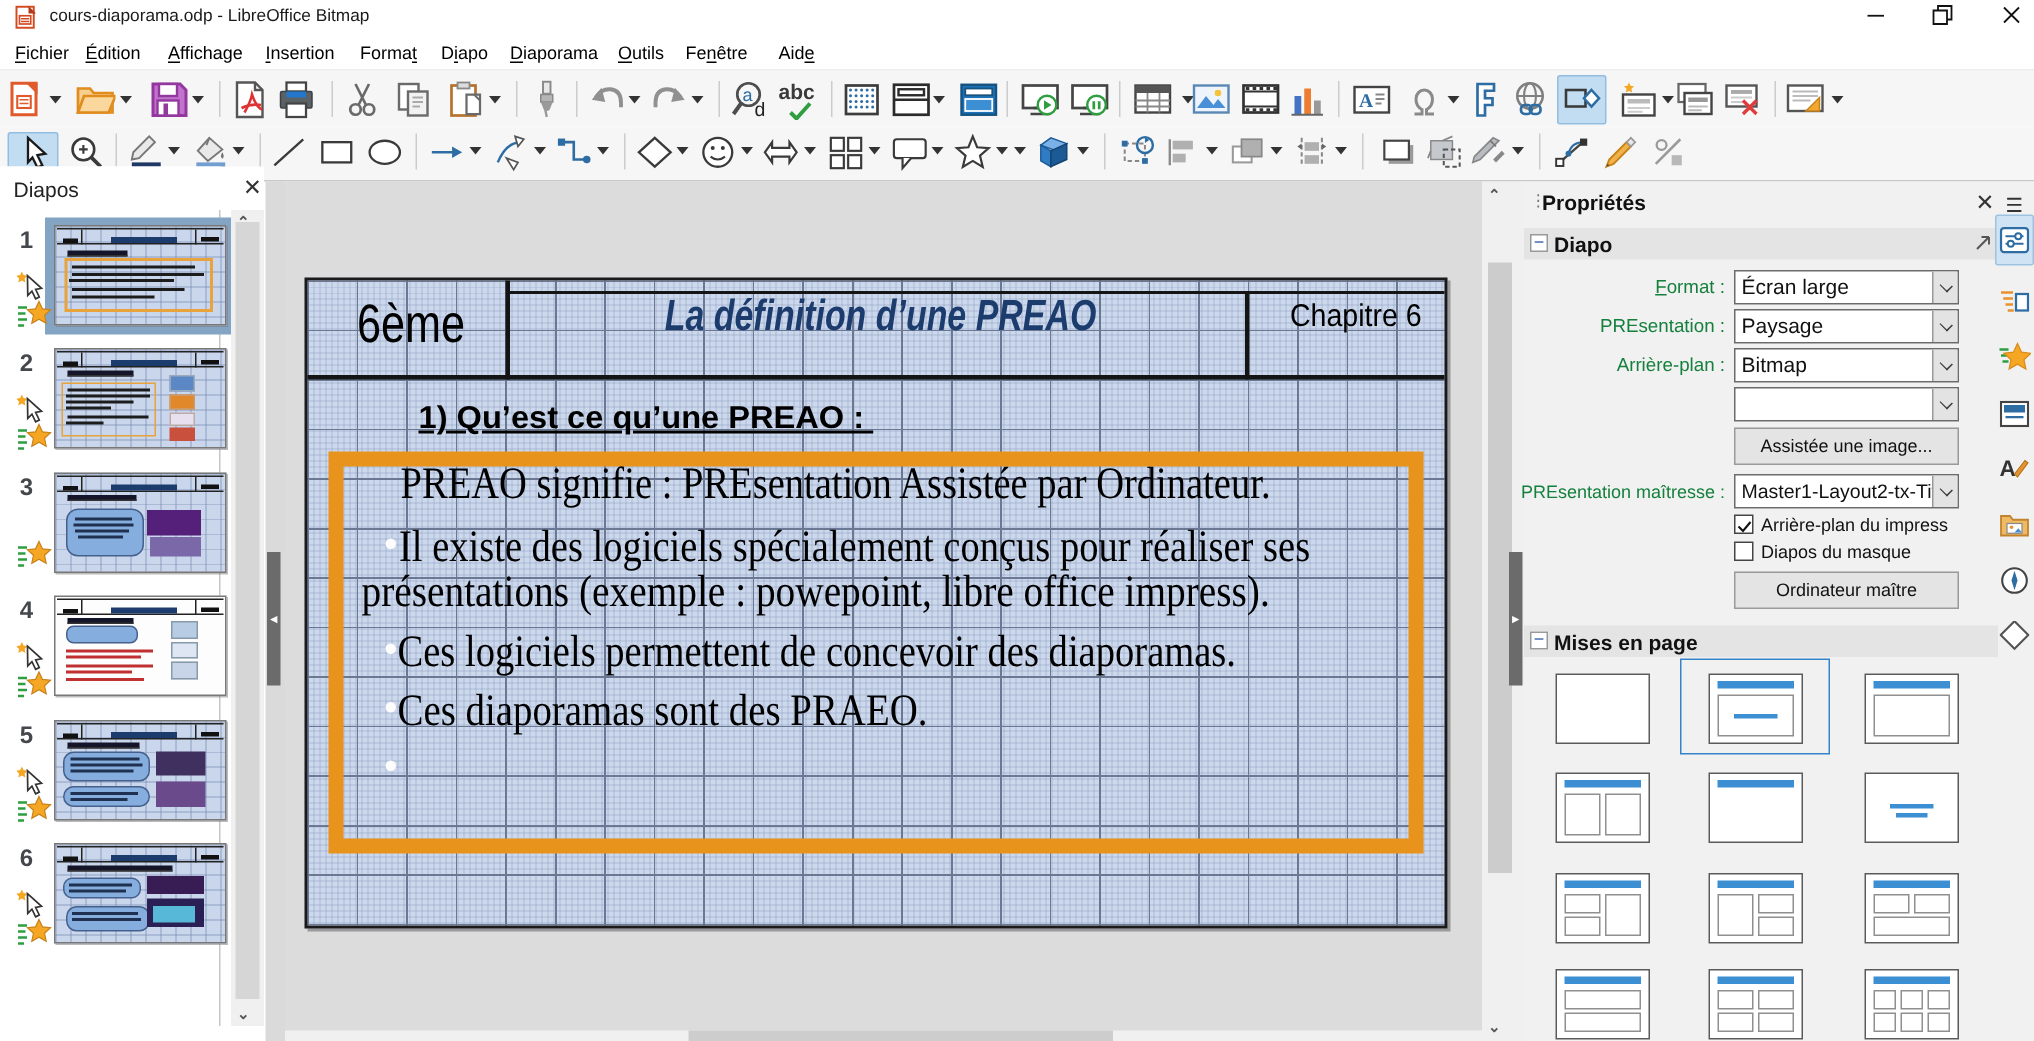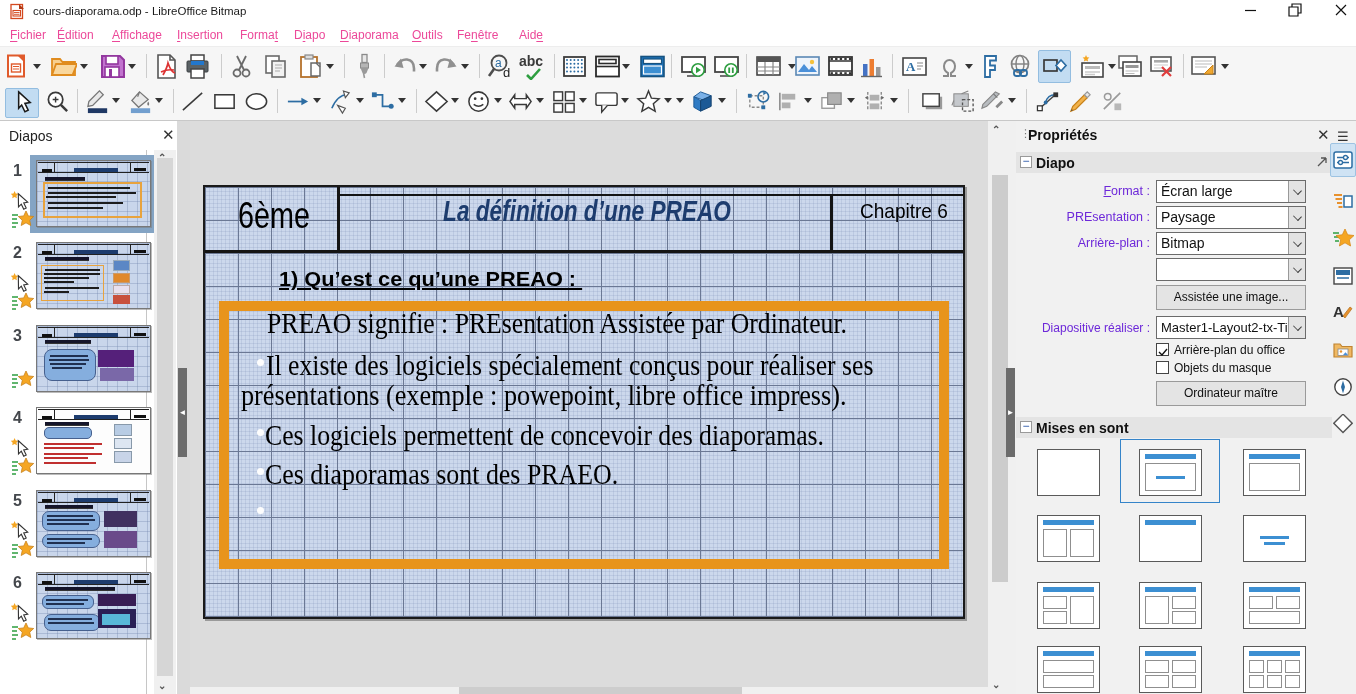--- a/index.html
+++ b/index.html
@@ -1,34 +1,34 @@
 <!DOCTYPE html>
 <html><head><meta charset="utf-8">
 <style>
 *{margin:0;padding:0;box-sizing:border-box}
 html,body{width:1356px;height:694px;overflow:hidden;font-family:"Liberation Sans",sans-serif;background:#fff}
 .abs{position:absolute}
 
 #titlebar{position:absolute;left:0;top:0;width:1356px;height:23px;background:#fff}
 #title{position:absolute;left:33px;top:5px;font-size:11.5px;color:#1a1a1a}
 #menubar{position:absolute;left:0;top:23px;width:1356px;height:23px;background:#fff}
-.mi{position:absolute;top:5px;font-size:12px;color:#ec4899}
+.mi{position:absolute;top:5px;font-size:12px;color:#000000}
 .mi u{text-decoration:underline;text-underline-offset:2px}
 #tb1{position:absolute;left:0;top:46px;width:1356px;height:39px;background:#f6f6f6;border-top:1px solid #ededed}
 #tb2{position:absolute;left:0;top:85px;width:1356px;height:36px;background:#f6f6f6;border-bottom:1px solid #c8c8c8}
 .ic{position:absolute;top:6px;width:27px;height:27px}
 .ic2{position:absolute;top:4px;width:26px;height:26px}
 .dd{position:absolute;width:0;height:0;border-left:4px solid transparent;border-right:4px solid transparent;border-top:5px solid #333}
 #tb1 .dd{top:17px}
 #tb2 .dd{top:13px}
 .sep1{position:absolute;top:7px;width:1px;height:24px;background:#cccccc}
 .sep2{position:absolute;top:4px;width:1px;height:24px;background:#cccccc}
 .hl{position:absolute;background:#c2dcf2;border-radius:2px}
 
-#panelL{position:absolute;left:0;top:121px;width:147px;height:573px;background:#fff;border-right:1px solid #c6c6c6}
+#panelL{position:absolute;left:0;top:111px;width:147px;height:573px;background:#fff;border-right:1px solid #c6c6c6}
 #panelLhead{position:absolute;left:0;top:0;width:176px;height:29px;background:#fff}
 #panelLhead .t{position:absolute;left:9px;top:7px;font-size:14px;color:#222}
 .closex{position:absolute;font-size:15px;color:#333;font-weight:400}
 #lscroll{position:absolute;left:154px;top:29px;width:22px;height:544px;background:#f0f0f0}
 #lthumb{position:absolute;left:3px;top:8px;width:16px;height:518px;background:#d6d6d6}
 .sarrow{position:absolute;left:4px;font-size:10px;color:#555;font-weight:700;font-family:"Liberation Sans",sans-serif}
 .thumbwrap{position:absolute;left:36px;width:115px;height:67px}
 .sel{position:absolute;left:30px;top:34px;width:127px;height:78px;background:#84a4c4}
 .tnum{position:absolute;width:22px;text-align:right;font-size:16px;font-weight:700;color:#44474c}
 .slideicons{position:absolute;left:11px;width:24px;height:30px}
@@ -63,21 +63,21 @@
 .sline{position:absolute;background:#141414}
 #stitle{position:absolute;text-align:center;transform-origin:center top;font-size:29px;font-weight:700;font-style:italic;color:#1d3c6e;font-family:"Liberation Sans",sans-serif}
 .bodyl{position:absolute;font-family:"Liberation Serif",serif;font-size:30px;color:#000;line-height:1;white-space:nowrap;transform-origin:left top}
 .bull{position:absolute;width:7px;height:7px;border-radius:50%;background:#fdfdfd}
 
 #panelR{position:absolute;left:1016px;top:121px;width:316px;height:573px;background:#f1f1f1}
 #tabstrip{position:absolute;left:1332px;top:121px;width:24px;height:573px;background:#f1f1f1}
 .rsec{position:absolute;left:0;width:316px;height:21px;background:#e4e4e4}
 .rsec .t{position:absolute;left:20px;top:3px;font-size:14px;font-weight:700;color:#111}
 .boxminus{position:absolute;left:4px;top:4px;width:12px;height:12px;background:#fff;border:1px solid #999;color:#2b57a8;font-size:12px;line-height:9px;text-align:center}
-.lbl{position:absolute;right:182px;font-size:12.5px;color:#6d28d9;white-space:nowrap}
+.lbl{position:absolute;right:182px;font-size:12.5px;color:#15803d;white-space:nowrap}
 .combo{position:absolute;left:140px;width:150px;height:23px;background:#fff;border:1px solid #6b6b6b;font-size:14px;color:#111;line-height:21px;padding-left:4px;white-space:nowrap;overflow:hidden}
 .combo .ar{position:absolute;right:0;top:0;width:17px;height:21px;background:#e3e3e3;border-left:1px solid #999}
 .combo .ar::after{content:"";position:absolute;left:4.5px;top:6px;width:6px;height:6px;border-right:1.6px solid #3c3c3c;border-bottom:1.6px solid #3c3c3c;transform:rotate(45deg) scaleY(.8)}
 .btn{position:absolute;left:140px;width:150px;height:25px;background:#e4e4e4;border:1px solid #9a9a9a;font-size:12px;color:#111;text-align:center;line-height:23px}
 .cb{position:absolute;left:140px;width:13px;height:13px;background:#fff;border:1px solid #444}
 .cblbl{position:absolute;left:158px;font-size:12px;color:#111}
 
 .lay{position:absolute;width:63px;height:47px;background:#fff;border:1px solid #5a5a5a}
 .laysel{position:absolute;width:100px;height:64px;border:1px solid #3584c9}
 .lay .tb{position:absolute;left:5px;top:4px;width:51px;height:5px;background:#3c8fd2}
@@ -701,32 +701,32 @@
  <div class="lbl" style="top:63px"><u>F</u>ormat :</div>
  <div class="combo" style="top:59px">Écran large<div class="ar"></div></div>
  <div class="lbl" style="top:89px">PREsentation :</div>
  <div class="combo" style="top:85px">Paysage<div class="ar"></div></div>
  <div class="lbl" style="top:115px">Arrière-plan :</div>
  <div class="combo" style="top:111px">Bitmap<div class="ar"></div></div>
  <div class="combo" style="top:137px">
       <div class="ar"></div>
     </div>
  <div class="btn" style="top:164px">Assistée une image...</div>
- <div class="lbl" style="top:200px;font-size:12px">Diapositive réaliser :</div>
+ <div class="lbl" style="top:200px;font-size:12px">PREsentation maîtresse :</div>
  <div class="combo" style="top:195px;font-size:13px">Master1-Layout2-tx-Title<div class="ar"></div></div>
  <div class="cb" style="top:222px"><svg width="11" height="11" viewBox="0 0 11 11">
         <path d="M2 5 l3 3 l5-6" stroke="#111" stroke-width="1.4" fill="none"></path>
       </svg></div>
- <div class="cblbl" style="top:222px">Arrière-plan du office</div>
+ <div class="cblbl" style="top:222px">Arrière-plan du impress</div>
  <div class="cb" style="top:240px"></div>
- <div class="cblbl" style="top:240px">Objets du masque</div>
+ <div class="cblbl" style="top:240px">Diapos du masque</div>
  <div class="btn" style="top:260px">Ordinateur maître</div>
  <div class="rsec" style="top:296px">
       <div class="boxminus">−</div>
-      <div class="t">Mises en sont</div>
+      <div class="t">Mises en page</div>
     </div>
 
  <div class="laysel" style="left:104px;top:318px"></div>
  <div class="lay" style="left:21px;top:328px"></div>
  <div class="lay" style="left:123px;top:328px">
       <div class="tb"></div>
       <div class="cb1" style="left:5px;top:13px;width:51px;height:28px"></div>
       <div class="bl" style="left:16px;top:26px;width:29px;height:3px"></div>
     </div>
  <div class="lay" style="left:227px;top:328px">

